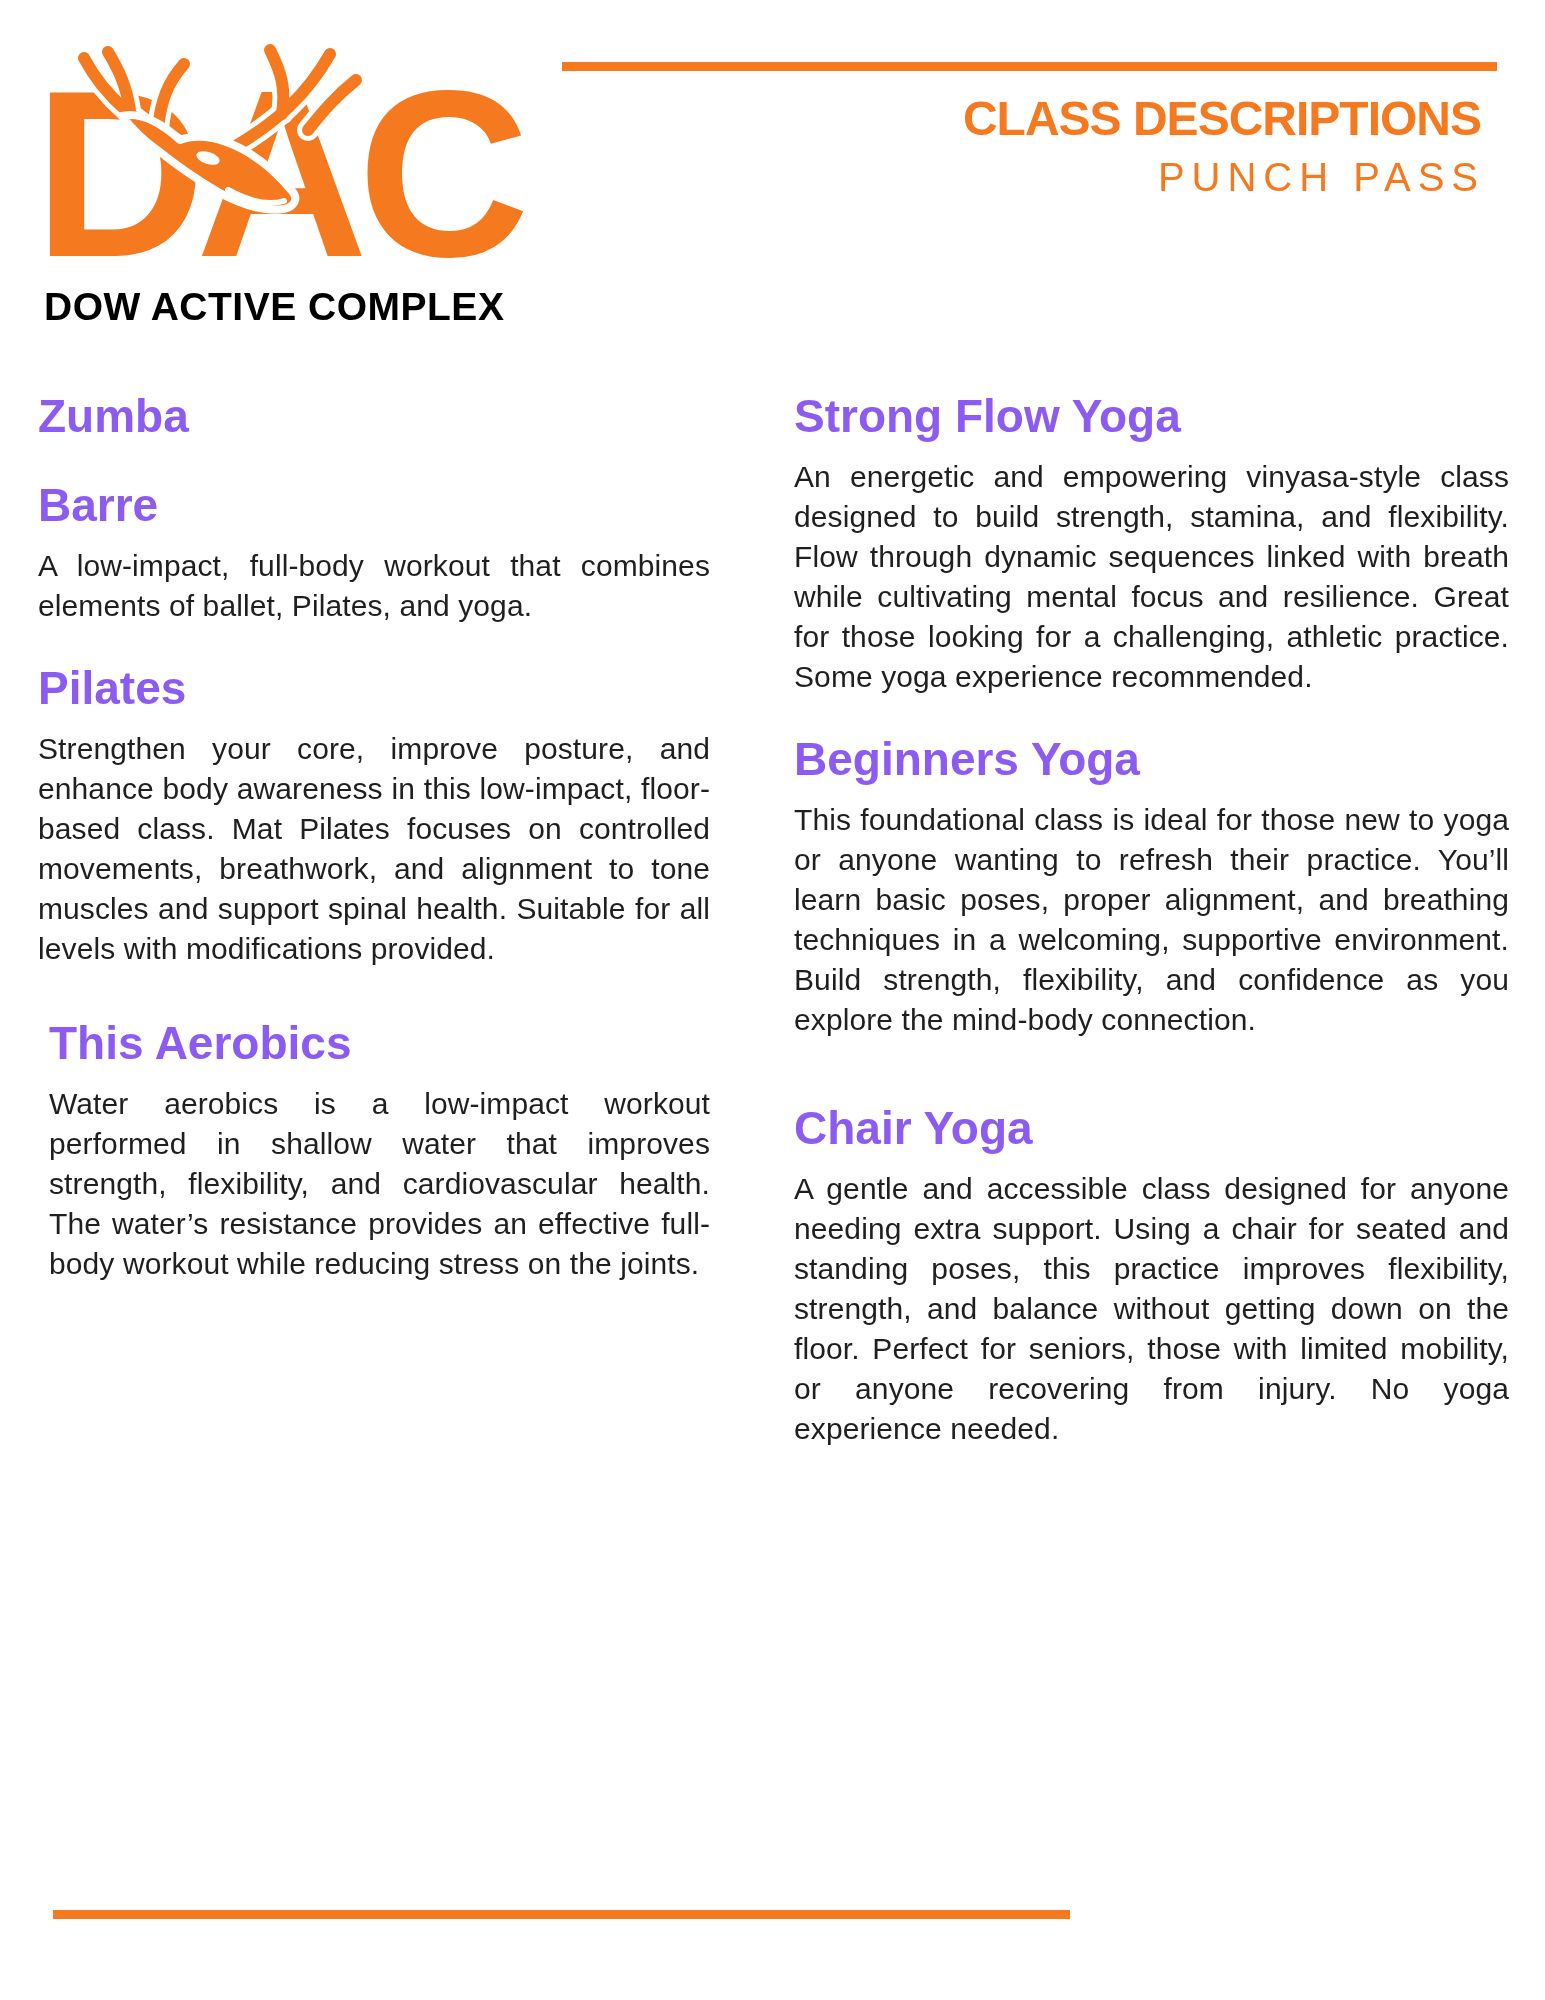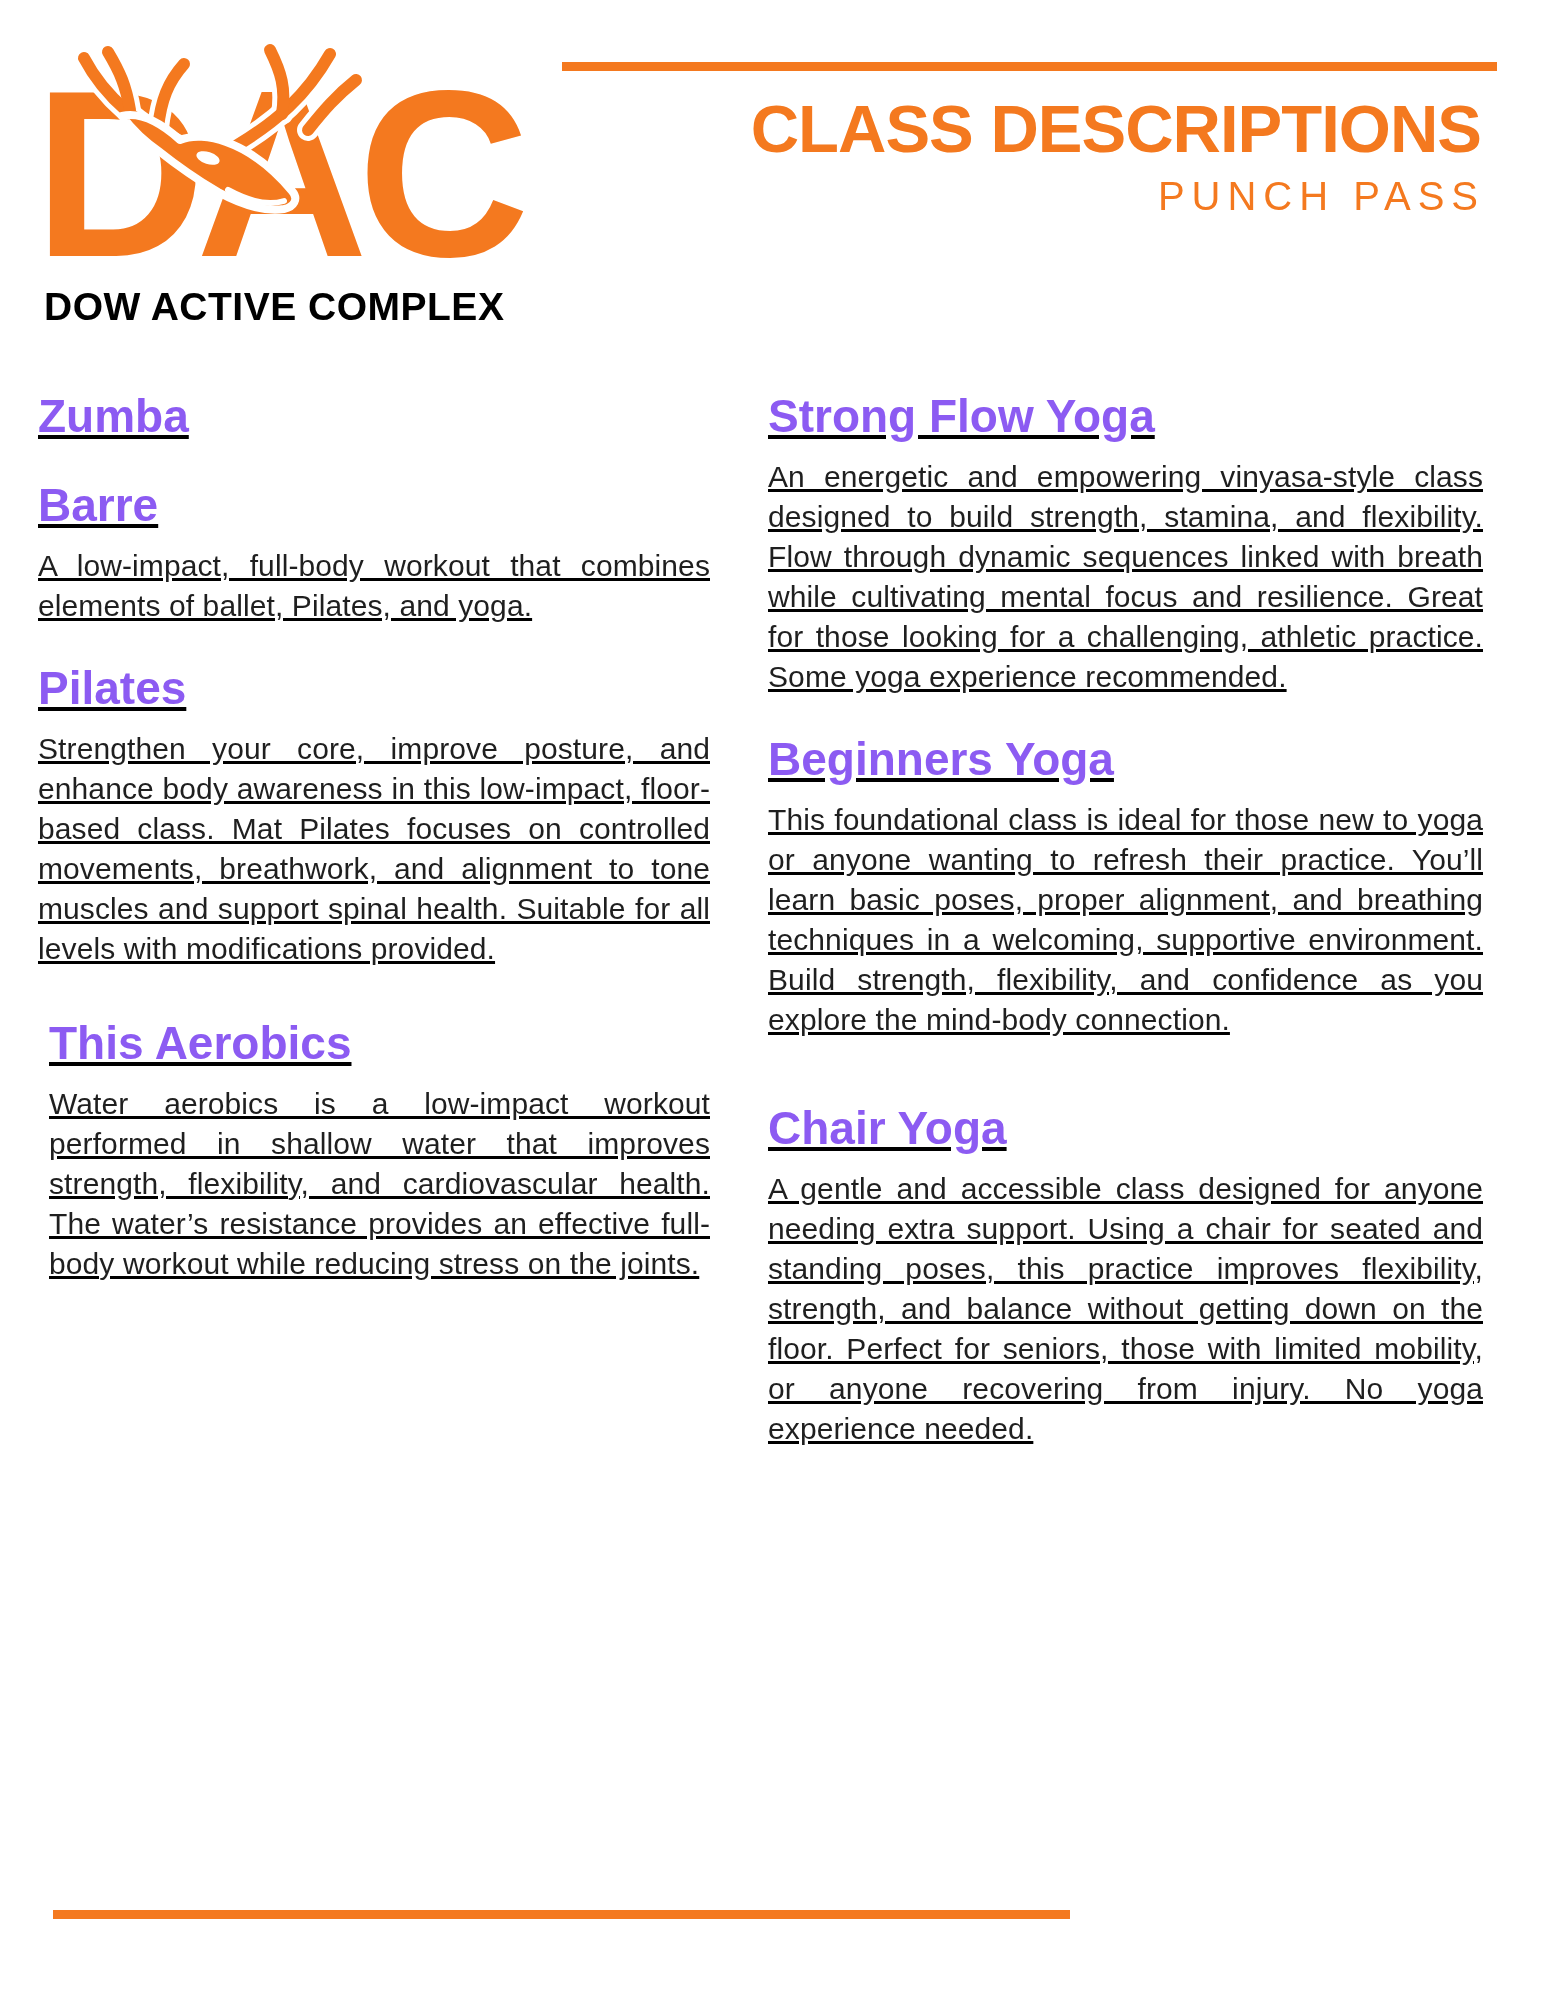--- a/index.html
+++ b/index.html
@@ -36,21 +36,21 @@
     width: 935px;
     text-align: right;
   }
   .header-rule {
     width: 100%;
     height: 9px;
     background: #f4791f;
     margin-bottom: 24px;
   }
   .page-title {
-    font-size: 67px;
+    font-size: 48px;
     line-height: 1.0;
     font-weight: 800;
     letter-spacing: -1px;
     color: #f4791f;
     padding-right: 16px;
     white-space: nowrap;
   }
   .page-subtitle {
     margin-top: 14px;
     font-size: 40px;
@@ -61,23 +61,22 @@
     padding-right: 12px;
     white-space: nowrap;
   }
   
   .columns {
     position: absolute;
     top: 390px;
     left: 38px;
     right: 40px;
     display: flex;
-    gap: 58px;
+    gap: 84px;
     align-items: flex-start;
-    text-decoration: underline;
   }
   .col { flex: 0 0 auto; }
   .col-left  { width: 672px; }
   .col-right { width: 715px; }
   .class-section { margin-bottom: 36px; }
   .class-section h2 {
     font-size: 46px;
     line-height: 1.15;
     font-weight: 800;
     color: #8c5bf2;

